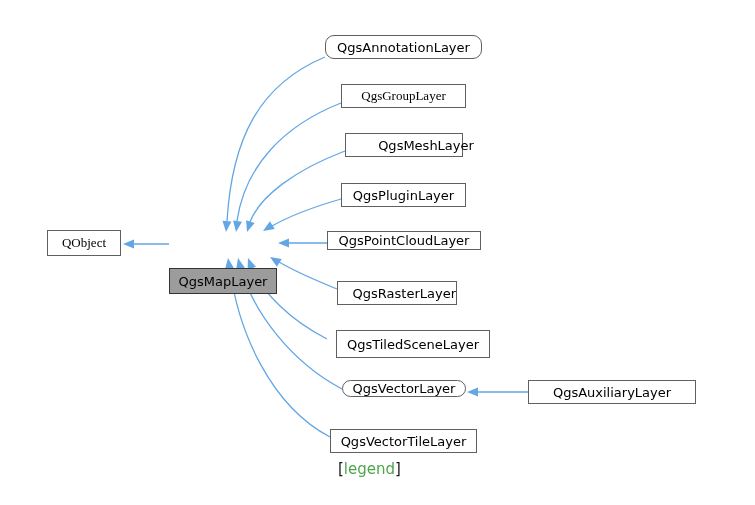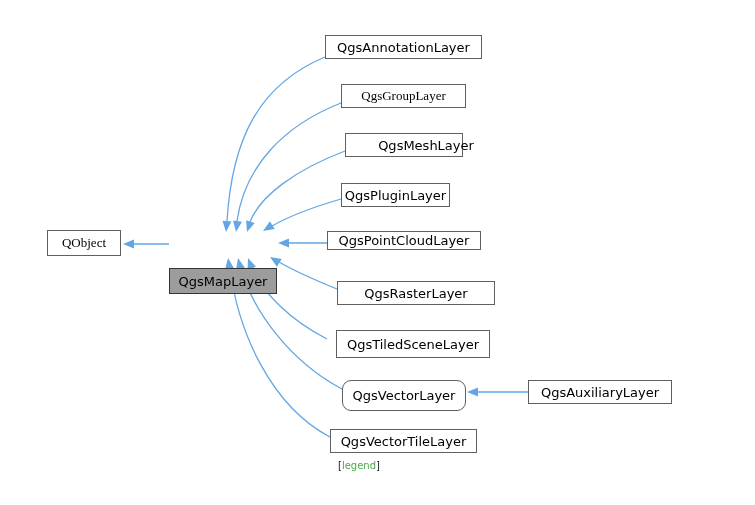--- a/index.html
+++ b/index.html
@@ -37,21 +37,21 @@
   }
   .node.current {
     background: var(--current-fill, #9c9c9c);
     border: 1.4px solid var(--current-border, #343434);
     margin-top: 37px;
   }
   .legend-link {
     position: absolute;
     left: 338px;
     top: 460px;
-    font-size: 10px;
+    font-size: 15px;
     color: #1a1a1a;
     cursor: pointer;
   }
   .legend-link .green {
     color: var(--legend-green, #4ca64c);
   }
 </style>
 </head>
 <body>
 
@@ -80,45 +80,45 @@
       <path d="M528,392 L478,392" fill="none" stroke="#63a6e4" stroke-width="1.3"></path>
       <polygon points="467,392 478,387.5 478,396.5" fill="#63a6e4"></polygon>
     </svg>
   <div>
       <div class="node" style="left: 47px; top: 230px; width: 74px; height: 26px; font-family: Liberation Serif, serif;">
         <span>QObject</span>
       </div>
       <div class="node current" style="left: 169px; top: 231px; width: 108px; height: 26px;">
         <span>QgsMapLayer</span>
       </div>
-      <div class="node" style="left: 325px; top: 35px; width: 157px; height: 24px;">
+      <div class="node" style="left: 325px; top: 35px; width: 157px; height: 24px; border-radius: 9px;">
         <span>QgsAnnotationLayer</span>
       </div>
       <div class="node" style="left: 341px; top: 84px; width: 125px; height: 24px; font-family: Liberation Serif, serif;">
         <span>QgsGroupLayer</span>
       </div>
       <div class="node" style="left: 345px; top: 133px; width: 118px; height: 24px; padding-left: 44px;">
         <span>QgsMeshLayer</span>
       </div>
-      <div class="node" style="left: 341px; top: 183px; width: 109px; height: 24px;">
+      <div class="node" style="left: 341px; top: 183px; width: 125px; height: 24px;">
         <span>QgsPluginLayer</span>
       </div>
       <div class="node" style="left: 327px; top: 231px; width: 154px; height: 19px;">
         <span>QgsPointCloudLayer</span>
       </div>
-      <div class="node" style="left: 337px; top: 281px; width: 158px; height: 24px;">
+      <div class="node" style="left: 337px; top: 281px; width: 120px; height: 24px; justify-content: flex-end;">
         <span>QgsRasterLayer</span>
       </div>
       <div class="node" style="left: 336px; top: 330px; width: 154px; height: 28px;">
         <span>QgsTiledSceneLayer</span>
       </div>
-      <div class="node" style="left: 342px; top: 380px; width: 124px; height: 31px; border-radius: 9px;">
+      <div class="node" style="left: 342px; top: 380px; width: 124px; height: 17px; border-radius: 9px;">
         <span>QgsVectorLayer</span>
       </div>
-      <div class="node" style="left: 528px; top: 380px; width: 144px; height: 24px;">
+      <div class="node" style="left: 528px; top: 380px; width: 168px; height: 24px;">
         <span>QgsAuxiliaryLayer</span>
       </div>
       <div class="node" style="left: 330px; top: 429px; width: 147px; height: 24px; text-align: right;">
         <span>QgsVectorTileLayer</span>
       </div>
     </div>
   <div class="legend-link"><span>[</span><span class="green">legend</span><span>]</span></div>
 </div>
 
 </body></html>

